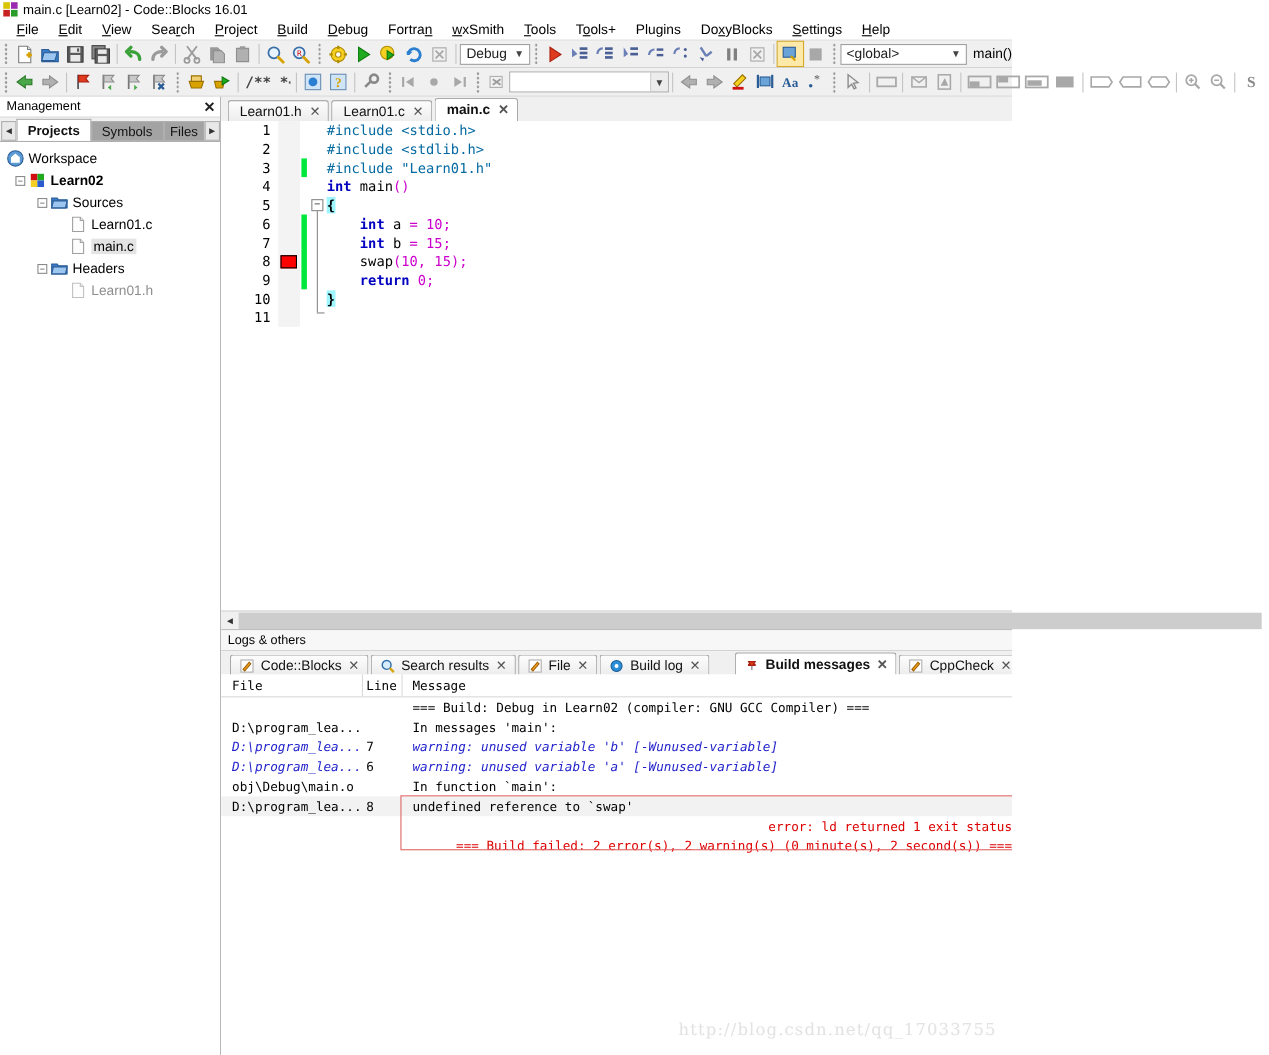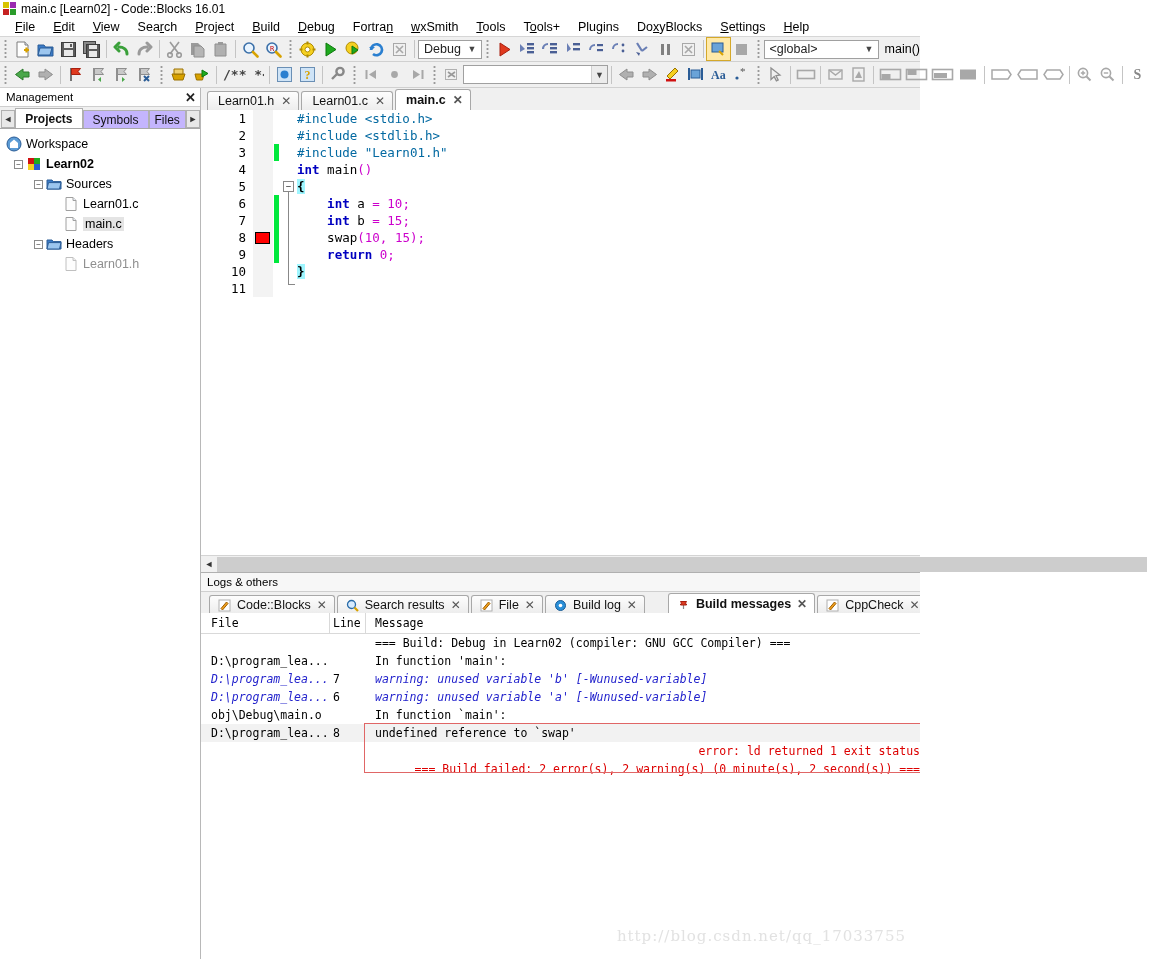--- a/index.html
+++ b/index.html
@@ -99,21 +99,21 @@
     background: #f0f0f0; border-bottom: 1px solid #a8a8a8;
     padding-left: 1px;
   }
   .tabscroll {
     width: 15px; height: 18px; display:flex; align-items:center;
     justify-content:center; font-size: 9px; color:#333;
     background:#e8e8e8; border:1px solid #b0b0b0; box-sizing:border-box;
   }
   .mtab {
     height: 18px; display: flex; align-items: center; padding: 0 9px;
-    font-size: 12px; background: #c4b5fd; border: 1px solid #b0b0b0;
+    font-size: 12px; background: #a3a3a3; border: 1px solid #b0b0b0;
     border-bottom: none; box-sizing: border-box; color: #111;
   }
   .mtab.active { background: #ffffff; font-weight: bold; height: 20px; }
 
   .tree { padding: 5px 0 0 6px; font-size: 12.5px; }
   .tnode { display: flex; align-items: center; height: 20px; white-space: nowrap; }
   .tnode .expander {
     width: 9px; height: 9px; border: 1px solid #8a8a8a; background: #fff;
     font-size: 8px; line-height: 7px; text-align: center; color: #333;
     margin-right: 3px; flex: 0 0 auto; box-sizing: border-box;
@@ -961,21 +961,21 @@
         </div>
 
         <div class="msg-row">
           <div class="c-file"></div>
           <div class="c-line"></div>
           <div class="c-msg">=== Build: Debug in Learn02 (compiler: GNU GCC Compiler) ===</div>
         </div>
         <div class="msg-row">
           <div class="c-file">D:\program_lea...</div>
           <div class="c-line"></div>
-          <div class="c-msg">In function 'main':</div>
+          <div class="c-msg">In messages 'main':</div>
         </div>
         <div class="msg-row">
           <div class="c-file bluefile">D:\program_lea...</div>
           <div class="c-line">7</div>
           <div class="c-msg blue">warning: unused variable 'b' [-Wunused-variable]</div>
         </div>
         <div class="msg-row">
           <div class="c-file bluefile">D:\program_lea...</div>
           <div class="c-line">6</div>
           <div class="c-msg blue">warning: unused variable 'a' [-Wunused-variable]</div>

